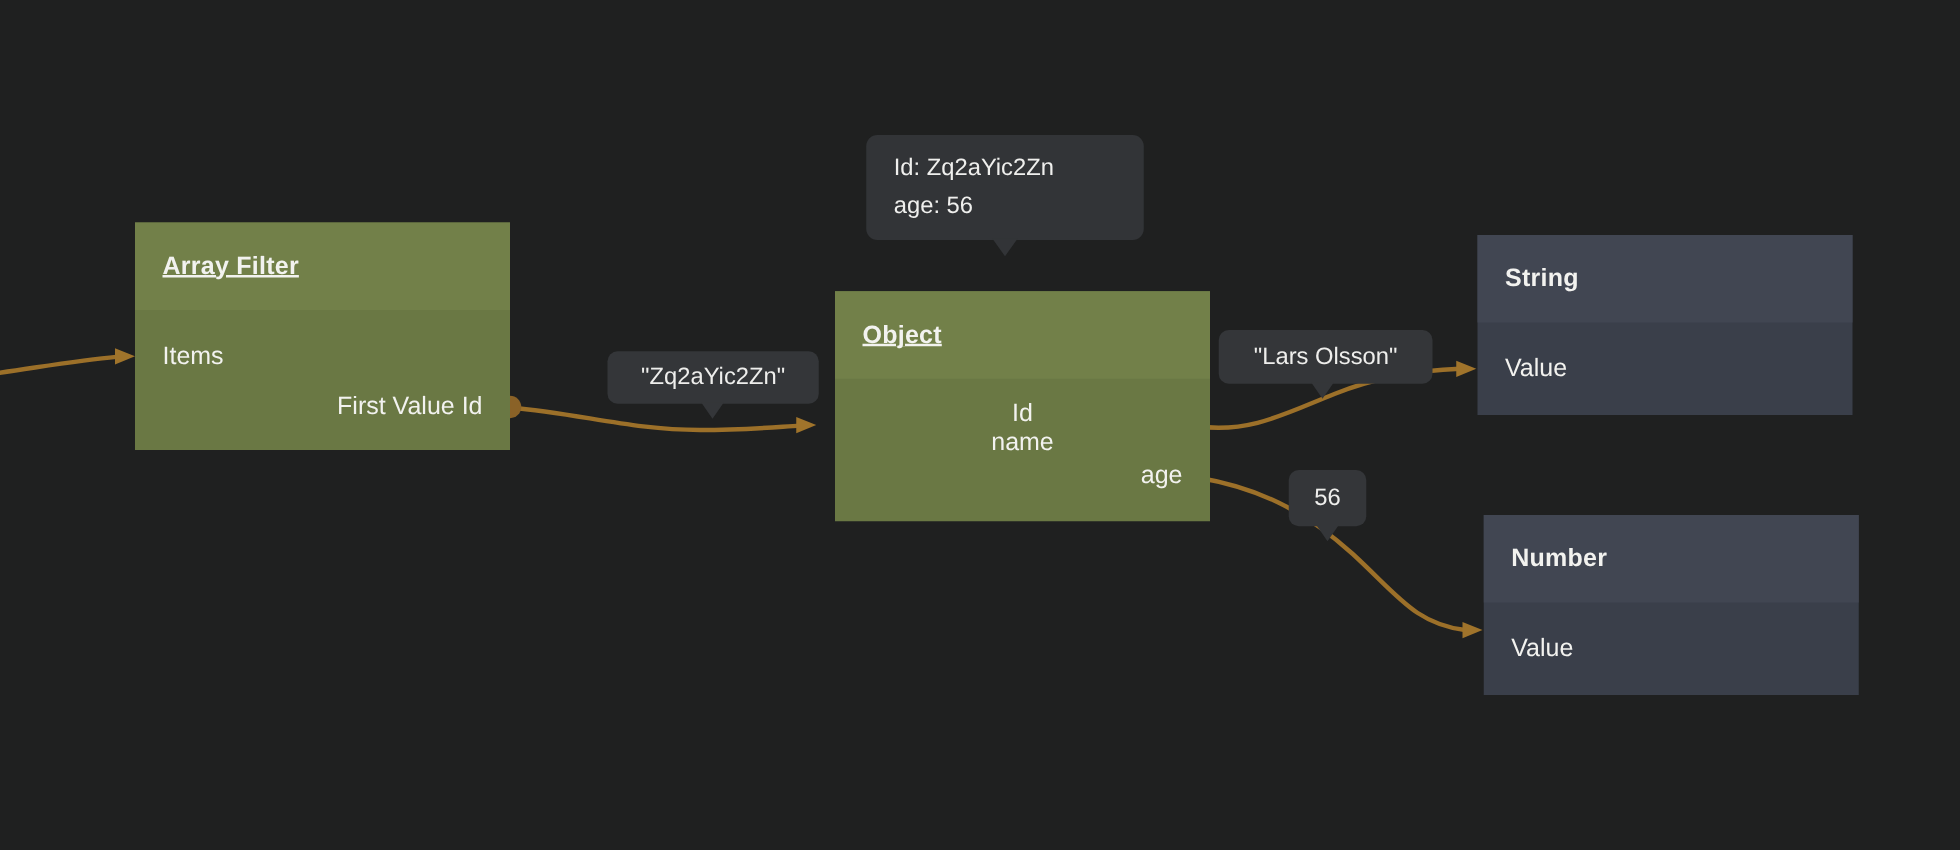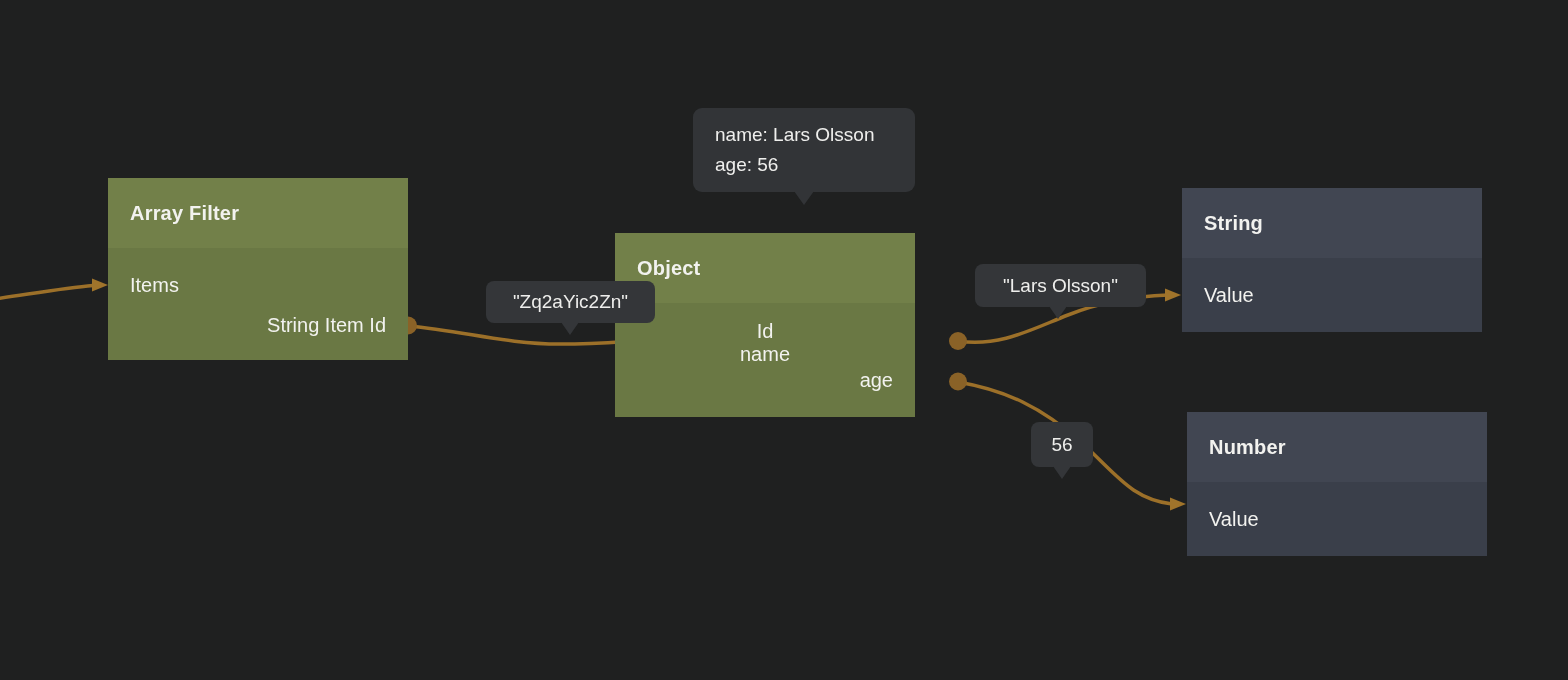--- a/index.html
+++ b/index.html
@@ -32,28 +32,28 @@
     letter-spacing:.2px;
   }
   .node-body{position:relative;}
   .row{
     position:absolute;left:22px;right:22px;height:40px;
     display:flex;align-items:center;font-size:20px;font-weight:400;
   }
   .row.out{justify-content:flex-end;}
   .row.both{justify-content:space-between;flex-direction:column;}
   
-  .node.green{background:var(--green-body);}
+  .node.green{background:var(--green-body);text-decoration:underline;}
   .node.green .node-header{background:var(--green-header);}
   
   .node.slate{background:var(--slate-body);}
   .node.slate .node-header{background:var(--slate-header);}
 
   #node-array-filter{left:108px;top:178px;width:300px;height:182px;}
-  #node-object{left:615px;top:233px;width:300px;height:184px;}
+  #node-object{left:668px;top:233px;width:300px;height:184px;}
   #node-string{left:1182px;top:188px;width:300px;height:144px;}
   #node-number{left:1187px;top:412px;width:300px;height:144px;}
 
   .r1{top:17px;}  
   .r2{top:57px;}
 
   
   .bubble{
     position:absolute;background:var(--bubble-bg);
     border-radius:8px;display:flex;align-items:center;justify-content:center;
@@ -61,21 +61,21 @@
   }
   .bubble::after{
     content:"";position:absolute;bottom:-12px;
     border-left:9px solid transparent;border-right:9px solid transparent;
     border-top:13px solid var(--bubble-bg);
   }
   #bubble-id{left:486px;top:281px;width:169px;height:42px;}
   #bubble-id::after{left:75px;}
   #bubble-name{left:975px;top:264px;width:171px;height:43px;}
   #bubble-name::after{left:74px;}
-  #bubble-age{left:1031px;top:376px;width:62px;height:45px;margin-top:46px;}
+  #bubble-age{left:1031px;top:376px;width:62px;height:45px;}
   #bubble-age::after{left:22px;}
 
   
   #object-tooltip{
     position:absolute;left:693px;top:108px;width:222px;
     background:var(--tooltip-bg);border-radius:9px;
     padding:12px 22px;box-sizing:border-box;
     font-size:19px;line-height:30px;color:#efefed;
   }
   #object-tooltip::after{
@@ -108,21 +108,21 @@
 
 <div class="node green" id="node-array-filter">
   <div class="node-header">
     <span>Array Filter</span>
   </div>
   <div class="node-body">
     <div class="row r1">
       <span>Items</span>
     </div>
     <div class="row r2 out">
-      <span>String Item Id</span>
+      <span>First Value Id</span>
     </div>
   </div>
 </div>
 
 <div class="node green" id="node-object">
   <div class="node-header">
     <span>Object</span>
   </div>
   <div class="node-body">
     <div class="row r1 both">
@@ -161,15 +161,15 @@
   <span>"Zq2aYic2Zn"</span>
 </div>
 <div class="bubble" id="bubble-name">
   <span>"Lars Olsson"</span>
 </div>
 <div class="bubble" id="bubble-age">
   <span>56</span>
 </div>
 
 <div id="object-tooltip">
-  <div>name: Lars Olsson</div>
+  <div>Id: Zq2aYic2Zn</div>
   <div>age: 56</div>
 </div>
 
 </body></html>

